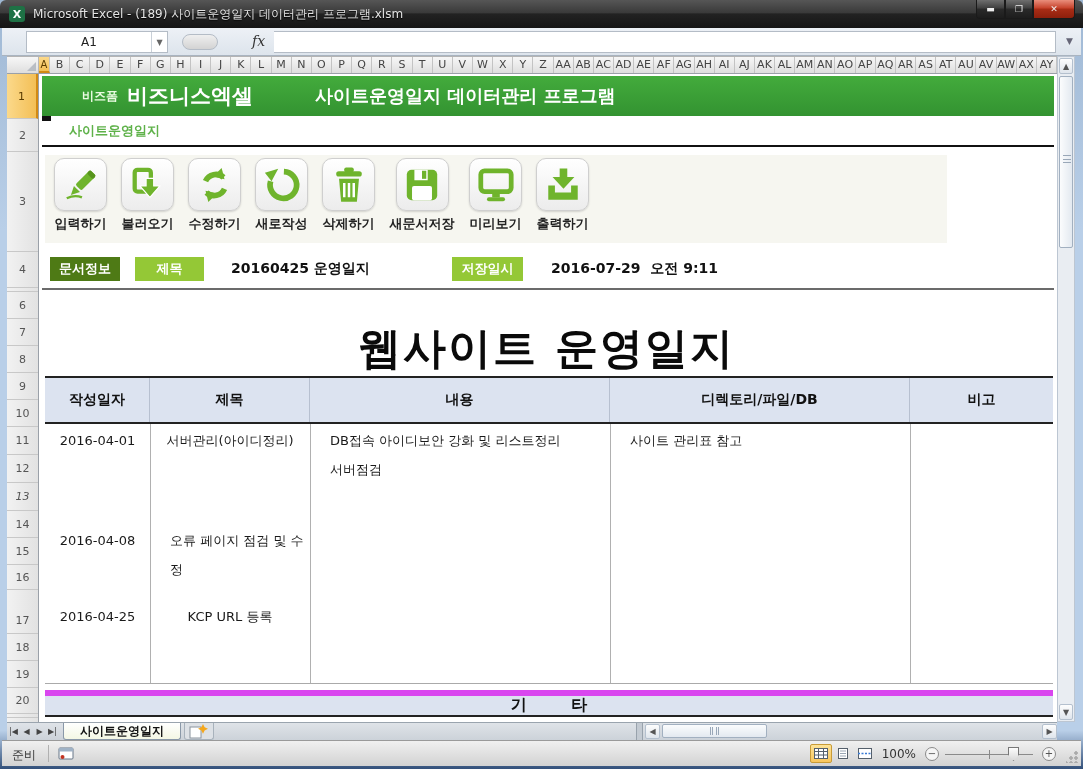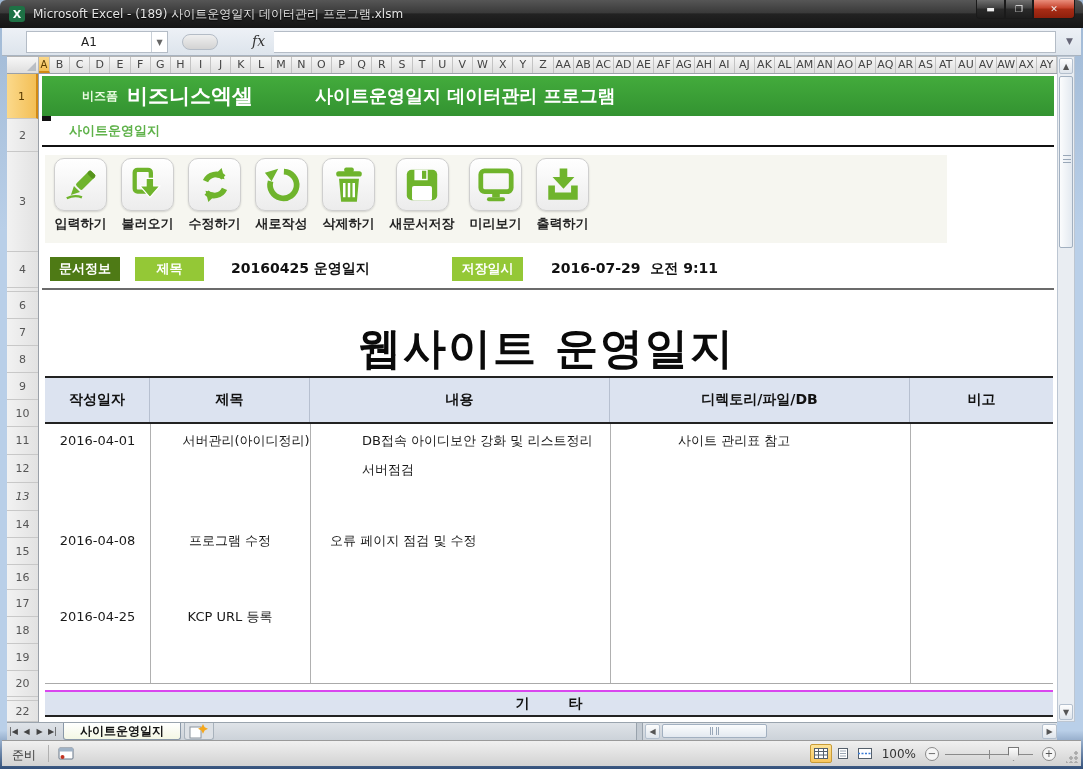--- a/index.html
+++ b/index.html
@@ -114,23 +114,23 @@
     font-weight:bold; color:#111; border-right:1px solid #b7c0d0; }
   .th:last-child { border-right:none; }
   .tbody { position:relative; height:260px; border-bottom:1px solid #aaa; }
   .colline { position:absolute; top:0; bottom:0; width:1px; background:#b0b0b0; }
   .trow { position:absolute; left:0; width:1008px; display:grid;
     grid-template-columns:105px 160px 300px 300px 143px; font-size:13px; color:#1a1a1a; }
   .td-date,.td-title { text-align:center; }
   .td-content,.td-dir { text-align:left; padding-left:20px; line-height:29px; margin-top:-6px;}
   .td-date,.td-title { line-height:17px; }
   .tfoot { position:absolute; left:6px; top:616px; width:1008px; height:27px;
-    background:#dce3f0; border-top:2px solid #d946ef; border-bottom:2px solid #222;
+    background:#dce3f0; border-top:6px solid #d946ef; border-bottom:2px solid #222;
     display:flex; align-items:center; justify-content:center;
-    font-size:14px; font-weight:bold; white-space:pre; color:#111; }
+    font-size:16px; font-weight:bold; white-space:pre; color:#111; }
 
   
   .vscroll { position:absolute; left:1057px; top:56px; width:18px; height:666px;
     background:#e9edf2; border:1px solid #bcc6d2; }
   .vs-btn { position:absolute; left:1px; width:14px; height:16px; font-size:8px; color:#555;
     display:flex; align-items:center; justify-content:center;
     background:linear-gradient(180deg,#fdfdfd,#dfe5ec); border:1px solid #b4c0ce; border-radius:2px; }
   .vs-up { top:1px; } .vs-down { bottom:1px; }
   .vs-thumb { position:absolute; left:1px; top:19px; width:14px; height:172px;
     background:linear-gradient(90deg,#fbfcfd,#e3e9f0); border:1px solid #a2b0c0;
@@ -286,21 +286,21 @@
       <div class="rowh" style="height: 27px;">7</div>
       <div class="rowh" style="height: 27px;">8</div>
       <div class="rowh" style="height: 27px;">9</div>
       <div class="rowh" style="height: 27px;">10</div>
       <div class="rowh" style="height: 28px;">11</div>
       <div class="rowh" style="height: 28px;">12</div>
       <div class="rowh" style="height: 28px; font-style: italic;">13</div>
       <div class="rowh" style="height: 27px;">14</div>
       <div class="rowh" style="height: 27px;">15</div>
       <div class="rowh" style="height: 25px;">16</div>
-      <div class="rowh" style="height: 27px;">17</div>
+      <div class="rowh" style="height: 27px; margin-top: 17px;">17</div>
       <div class="rowh" style="height: 27px;">18</div>
       <div class="rowh" style="height: 27px;">19</div>
       <div class="rowh" style="height: 26px;">20</div>
       <div class="rowh" style="height: 4px;"></div>
       <div class="rowh" style="height: 21px;">22</div>
     </div>
 
   <div class="sheet">
 
     <div class="banner">
@@ -414,31 +414,30 @@
           <div class="th">제목</div>
           <div class="th">내용</div>
           <div class="th">디렉토리/파일/DB</div>
           <div class="th">비고</div>
         </div>
       <div class="tbody" id="tbody">
           <div class="colline" style="left: 105px;"></div>
           <div class="colline" style="left: 265px;"></div>
           <div class="colline" style="left: 565px;"></div>
           <div class="colline" style="left: 865px;"></div>
-          <div class="trow" style="top: 8px; gap: 16px;">
+          <div class="trow" style="top: 8px;">
             <div class="td-date">2016-04-01</div>
             <div class="td-title">서버관리(아이디정리)</div>
             <div class="td-content" style="white-space: pre-line;">DB접속 아이디보안 강화 및 리스트정리
 서버점검</div>
             <div class="td-dir">사이트 관리표 참고</div>
             <div class="td-note"></div>
           </div>
           <div class="trow" style="top: 108px;">
             <div class="td-date">2016-04-08</div>
-            <div class="td-title">프로그램 수정</div>
             <div class="td-content" style="white-space: pre-line;">오류 페이지 점검 및 수정</div>
             <div class="td-dir"></div>
             <div class="td-note"></div>
           </div>
           <div class="trow" style="top: 184px;">
             <div class="td-date">2016-04-25</div>
             <div class="td-title">KCP URL 등록</div>
             <div class="td-dir"></div>
             <div class="td-note"></div>
           </div>

